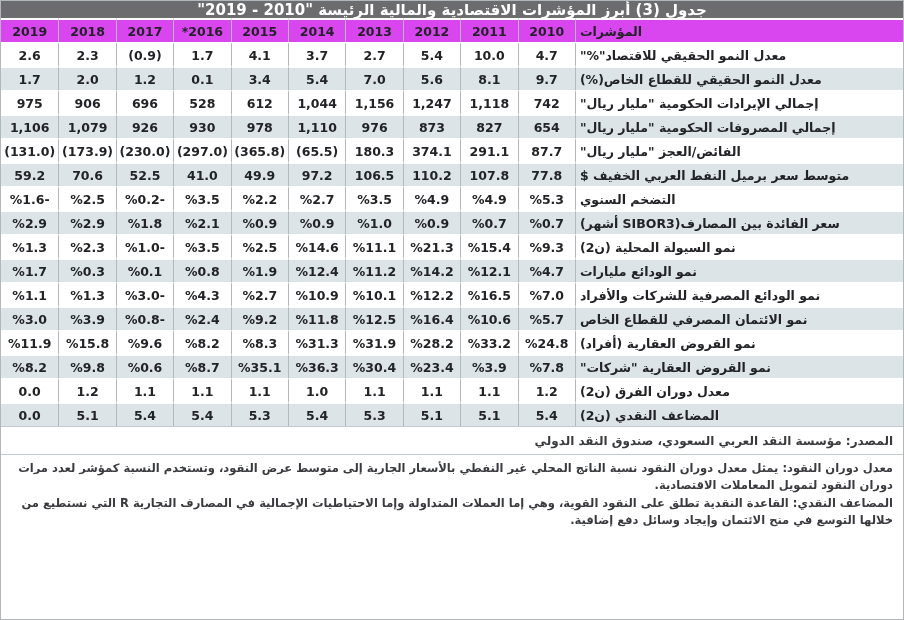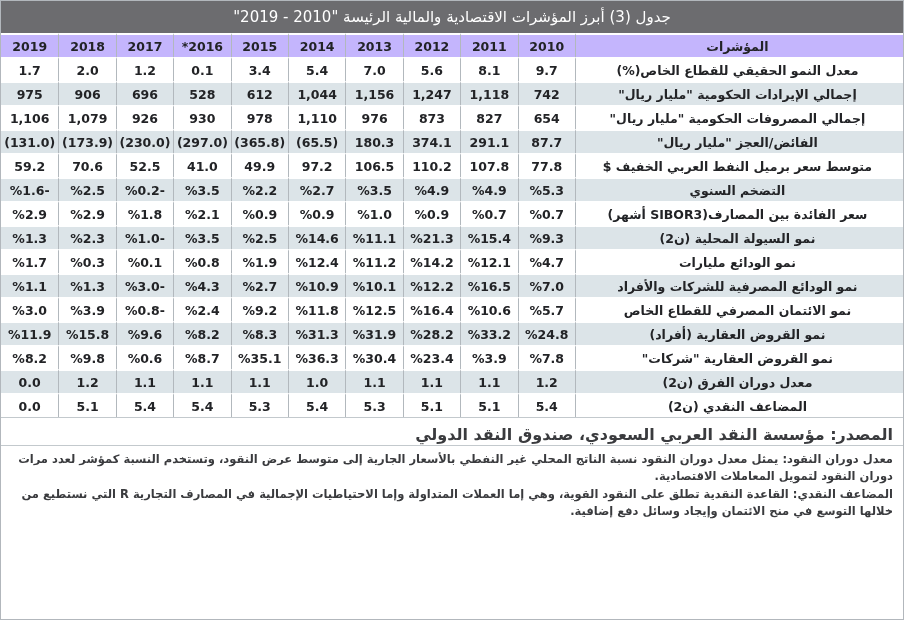--- a/index.html
+++ b/index.html
@@ -2,47 +2,47 @@
 <html lang="ar"><head>
 <meta charset="utf-8">
 <style>
   * { box-sizing: border-box; margin: 0; padding: 0; }
   body { background: #ffffff; font-family: "DejaVu Sans", sans-serif; }
   .wrap {
     width: 904px; height: 620px; overflow: hidden;
     border: 1px solid #b2b7bc; background: #ffffff;
   }
   .title-bar {
-    height: 32px; background: #6c6c6f; color: #ffffff;
+    height: 17px; background: #6c6c6f; color: #ffffff;
     display: flex; align-items: center; justify-content: center;
-    font-size: 15px; font-weight: normal; direction: rtl;
+    font-size: 15px; font-weight: bold; direction: rtl;
   }
   table.main { width: 100%; border-collapse: separate; border-spacing: 0; table-layout: fixed; }
   col.year { width: 57.4px; }
   col.ind  { width: 330px; }
   th, td {
     height: 24px; padding: 0; vertical-align: middle;
     font-size: 12.5px; font-weight: bold; color: #222326;
     text-align: center; direction: ltr;
     border-left: 1px solid #b2b8bd; border-top: 2px solid #ffffff;
     white-space: nowrap; overflow: hidden;
   }
   th:first-child, td:first-child { border-left: none; }
-  thead th { background: #c4b5fd; }
+  thead th { background: #d946ef; }
   th.ind, td.label {
-    direction: rtl; text-align: center; padding: 0 10px 0 4px; font-size: 12.5px;
+    direction: rtl; text-align: left; padding: 0 10px 0 4px; font-size: 12.5px;
   }
   tbody tr:nth-child(even) td { background: #dce4e8; }
   tbody tr:nth-child(odd) td { background: #ffffff; }
   .note {
     direction: rtl; text-align: right; color: #3a3b3e;
     border-top: 1px solid #c3c9cd; background: #ffffff;
     padding: 5px 10px 0 14px; font-weight: bold; line-height: 1.5;
   }
-  .source-box { height: 28px; font-size: 16px; }
+  .source-box { height: 28px; font-size: 12px; }
   .asterisk-box { height: 48px; font-size: 12px; }
   .defs-box { height: 70px; font-size: 11.5px; }
   .defs-box p { margin: 0; }
 </style>
 </head>
 <body>
 
 <div class="wrap">
 
   <div class="title-bar">جدول (3) أبرز المؤشرات الاقتصادية والمالية الرئيسة "2010 - 2019"</div>
@@ -71,20 +71,33 @@
           <th>2014</th>
           <th>2013</th>
           <th>2012</th>
           <th>2011</th>
           <th>2010</th>
           <th class="ind">المؤشرات</th>
         </tr>
     </thead>
     <tbody id="table-body">
         <tr>
+          <td>2.6</td>
+          <td>2.3</td>
+          <td>(0.9)</td>
+          <td>1.7</td>
+          <td>4.1</td>
+          <td>3.7</td>
+          <td>2.7</td>
+          <td>5.4</td>
+          <td>10.0</td>
+          <td>4.7</td>
+          <td class="label">معدل النمو الحقيقي للاقتصاد"%"</td>
+        </tr>
+        <tr>
           <td>1.7</td>
           <td>2.0</td>
           <td>1.2</td>
           <td>0.1</td>
           <td>3.4</td>
           <td>5.4</td>
           <td>7.0</td>
           <td>5.6</td>
           <td>8.1</td>
           <td>9.7</td>

